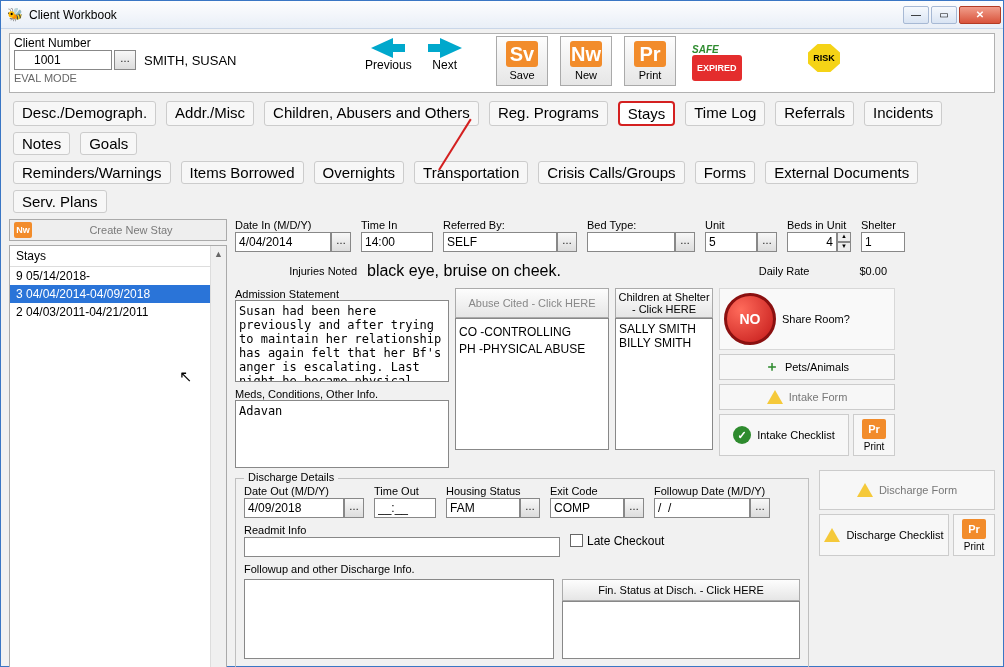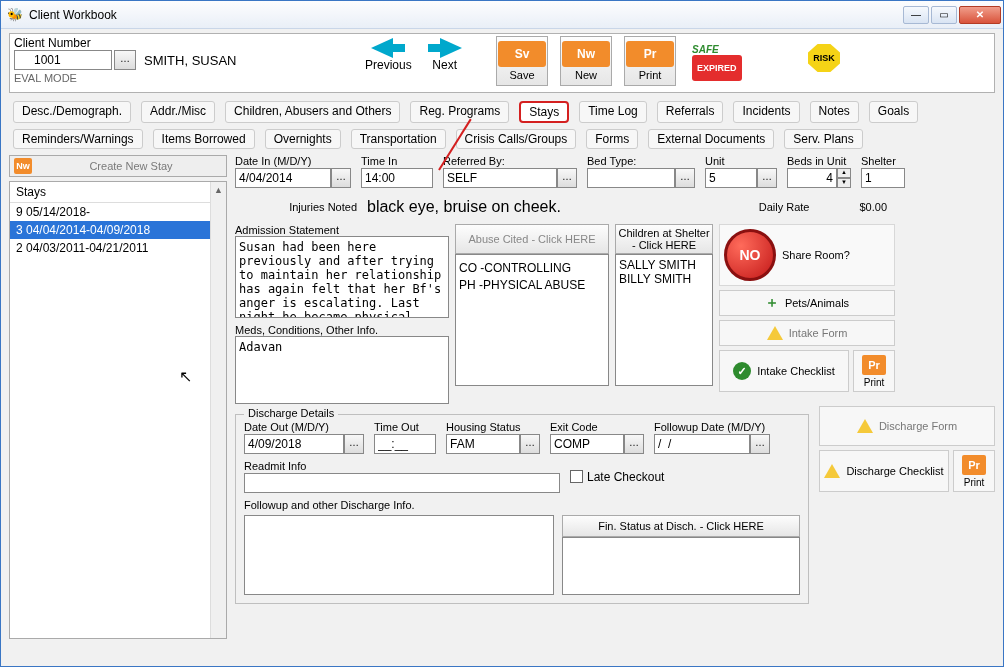--- a/index.html
+++ b/index.html
@@ -29,30 +29,30 @@
 .arrow-wrap { display:flex; flex-direction:column; align-items:center; font-size:12px; cursor:pointer; }
 .arrow-left, .arrow-right { width:0; height:0; border-top:10px solid transparent; border-bottom:10px solid transparent; }
 .arrow-left { border-right:22px solid #00a8cc; }
 .arrow-right { border-left:22px solid #00a8cc; }
 .arrow-stem-l { width:14px; height:8px; background:#00a8cc; margin-left:-2px; }
 .arrow-stem-r { width:14px; height:8px; background:#00a8cc; margin-right:-2px; }
 .arrow-body { display:flex; align-items:center; }
 
 .bigbtn-area { position:absolute; left:486px; top:2px; display:flex; gap:12px; align-items:flex-start; }
 .bigbtn { width:52px; height:50px; border:1px solid #aaa; background:linear-gradient(#fdfdfd,#e6e6e6); display:flex; flex-direction:column; align-items:center; justify-content:center; font-size:11px; cursor:pointer; }
-.bigbtn .badge { width:48px; height:26px; border-radius:3px; display:flex; align-items:center; justify-content:center; font-weight:bold; color:#fff; font-size:12px; margin-bottom:2px; }
+.bigbtn .badge { width:32px; height:26px; border-radius:3px; display:flex; align-items:center; justify-content:center; font-weight:bold; color:#fff; font-size:20px; margin-bottom:2px; }
 .badge.sv{background:#f28c2b;} .badge.nw{background:#f28c2b;} .badge.pr{background:#f28c2b;}
 
 .expired-badge { position:absolute; left:682px; top:10px; font-size:10px; }
 .expired-box { background:#e42d2d; color:#fff; border-radius:3px; padding:8px 5px; font-weight:bold; font-size:9px; display:inline-block; }
 .risk-badge { position:absolute; left:798px; top:10px; width:32px; height:28px; background:#f5d316; clip-path: polygon(30% 0,70% 0,100% 30%,100% 70%,70% 100%,30% 100%,0 70%,0 30%); display:flex; align-items:center; justify-content:center; font-size:9px; font-weight:bold; cursor:pointer; }
 
 
 .tabs { margin-top:8px; display:flex; flex-wrap:wrap; gap:6px 10px; padding:0 4px; }
-.tab { padding:2px 8px; border:1px solid #ccc; border-radius:3px; background:#f7f7f7; font-size:12px; cursor:pointer; }
+.tab { padding:2px 8px; border:1px solid #ccc; border-radius:3px; background:#f7f7f7; font-size:15px; cursor:pointer; }
 .tab.active { border:2px solid #d42020; border-radius:4px; background:#fff; }
 .tabs-row2 { margin-top:6px; }
 
 
 .content { display:flex; margin-top:6px; gap:8px; }
 .left-pane { width:218px; }
 .create-stay { height:22px; border:1px solid #aaa; background:#eee; display:flex; align-items:center; padding:0 4px; gap:8px; }
 .create-stay .nw-mini{ width:18px;height:16px;background:#f28c2b;color:#fff;font-size:9px;display:flex;align-items:center;justify-content:center;font-weight:bold;border-radius:2px;}
 .create-stay .cns-lbl { color:#7a7a7a; flex:1; text-align:center; font-size:11px; }
 .stays-list { border:1px solid #aaa; height:458px; background:#fff; margin-top:4px; position:relative; overflow:hidden; }

